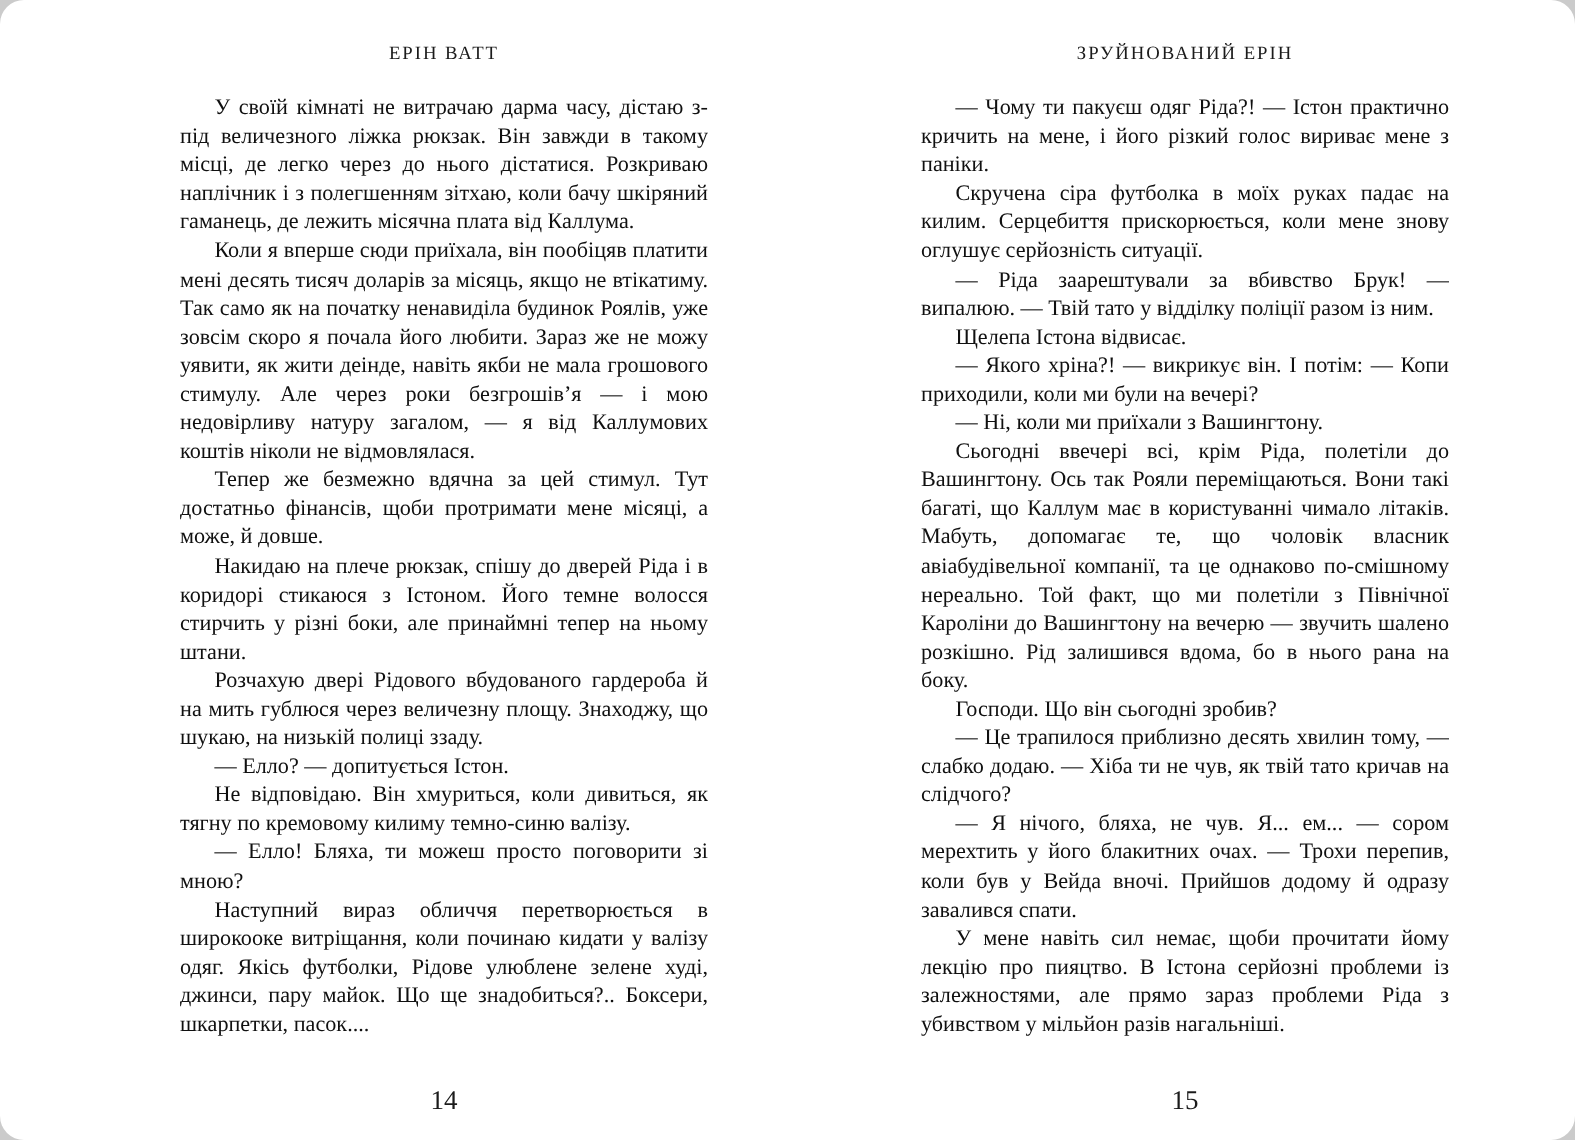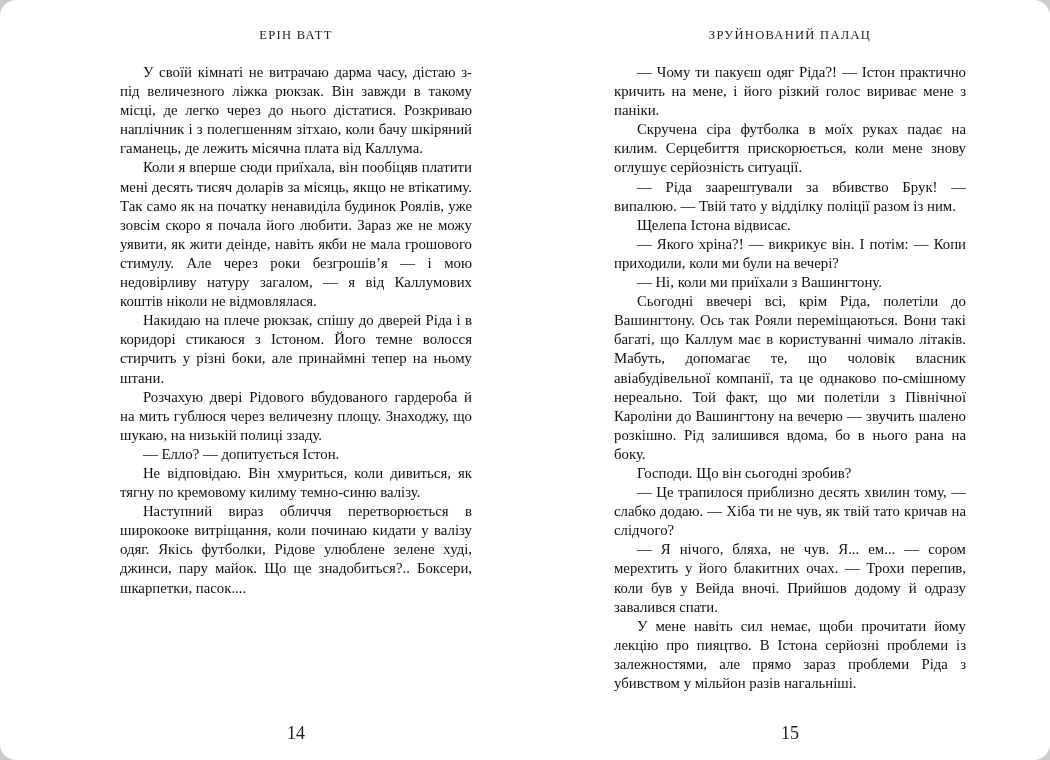--- a/index.html
+++ b/index.html
@@ -61,31 +61,33 @@
 </head>
 <body>
 
 <div class="spread">
 
   <div class="page">
     <div class="running-head">ЕРІН ВАТТ</div>
     <div class="page-body">
         <p class="para">У своїй кімнаті не витрачаю дарма часу, дістаю з-під величезного ліжка рюкзак. Він завжди в такому місці, де легко через до нього дістатися. Розкриваю наплічник і з полегшенням зітхаю, коли бачу шкіряний гаманець, де лежить місячна плата від Каллума.</p>
         <p class="para">Коли я вперше сюди приїхала, він пообіцяв платити мені десять тисяч доларів за місяць, якщо не втікатиму. Так само як на початку ненавиділа будинок Роялів, уже зовсім скоро я почала його любити. Зараз же не можу уявити, як жити деінде, навіть якби не мала грошового стимулу. Але через роки безгрошів’я — і мою недовірливу натуру загалом, — я від Каллумових коштів ніколи не відмовлялася.</p>
+        <p class="para">Тепер же безмежно вдячна за цей стимул. Тут достатньо фінансів, щоби протримати мене місяці, а може, й довше.</p>
         <p class="para">Накидаю на плече рюкзак, спішу до дверей Ріда і в коридорі стикаюся з Істоном. Його темне волосся стирчить у різні боки, але принаймні тепер на ньому штани.</p>
         <p class="para">Розчахую двері Рідового вбудованого гардероба й на мить гублюся через величезну площу. Знаходжу, що шукаю, на низькій полиці ззаду.</p>
         <p class="para">— Елло? — допитується Істон.</p>
         <p class="para">Не відповідаю. Він хмуриться, коли дивиться, як тягну по кремовому килиму темно-синю валізу.</p>
+        <p class="para">— Елло! Бляха, ти можеш просто поговорити зі мною?</p>
         <p class="para">Наступний вираз обличчя перетворюється в широкооке витріщання, коли починаю кидати у валізу одяг. Якісь футболки, Рідове улюблене зелене худі, джинси, пару майок. Що ще знадобиться?.. Боксери, шкарпетки, пасок....</p>
       </div>
     <div class="page-number">14</div>
   </div>
 
   <div class="page">
-    <div class="running-head">ЗРУЙНОВАНИЙ ПАЛАЦ</div>
+    <div class="running-head">ЗРУЙНОВАНИЙ ЕРІН</div>
     <div class="page-body">
         <p class="para">— Чому ти пакуєш одяг Ріда?! — Істон практично кричить на мене, і його різкий голос вириває мене з паніки.</p>
         <p class="para">Скручена сіра футболка в моїх руках падає на килим. Серцебиття прискорюється, коли мене знову оглушує серйозність ситуації.</p>
         <p class="para">— Ріда заарештували за вбивство Брук! — випалюю. — Твій тато у відділку поліції разом із ним.</p>
         <p class="para">Щелепа Істона відвисає.</p>
         <p class="para">— Якого хріна?! — викрикує він. І потім: — Копи приходили, коли ми були на вечері?</p>
         <p class="para">— Ні, коли ми приїхали з Вашингтону.</p>
         <p class="para">Сьогодні ввечері всі, крім Ріда, полетіли до Вашингтону. Ось так Рояли переміщаються. Вони такі багаті, що Каллум має в користуванні чимало літаків. Мабуть, допомагає те, що чоловік власник авіабудівельної компанії, та це однаково по-смішному нереально. Той факт, що ми полетіли з Північної Кароліни до Вашингтону на вечерю — звучить шалено розкішно. Рід залишився вдома, бо в нього рана на боку.</p>
         <p class="para">Господи. Що він сьогодні зробив?</p>
         <p class="para">— Це трапилося приблизно десять хвилин тому, — слабко додаю. — Хіба ти не чув, як твій тато кричав на слідчого?</p>

